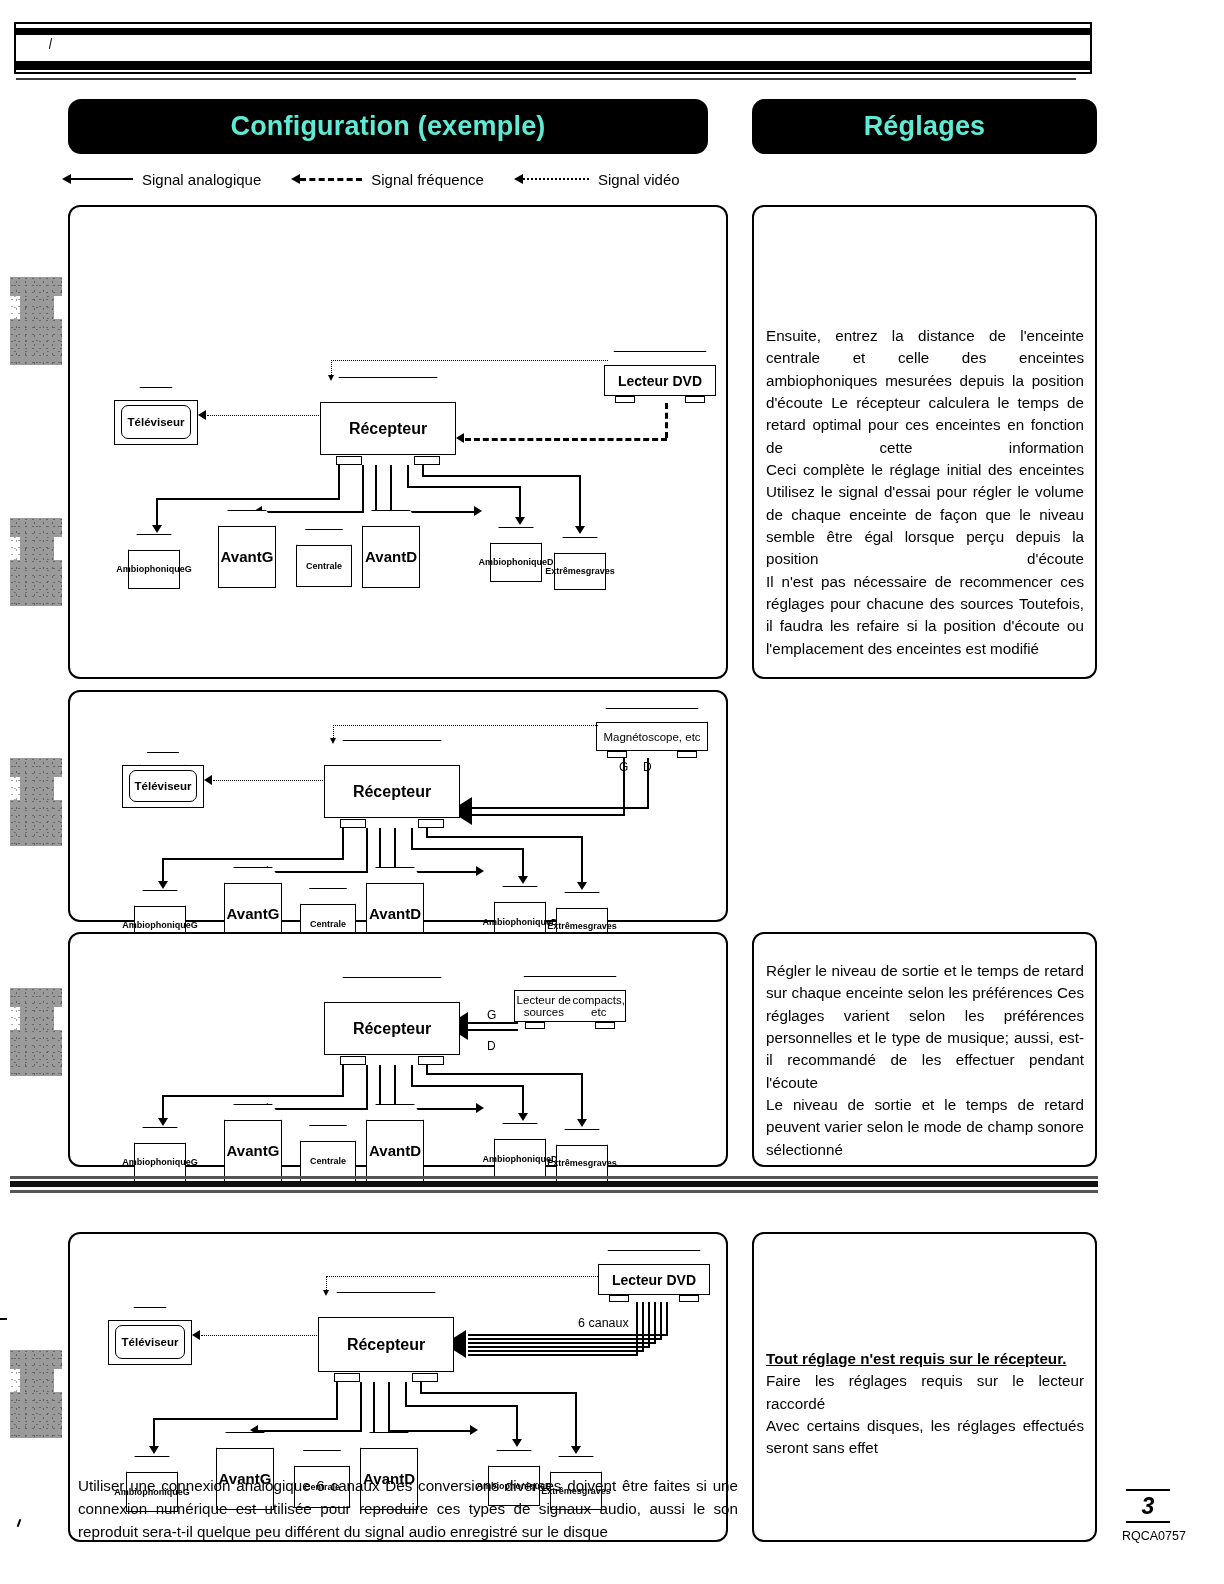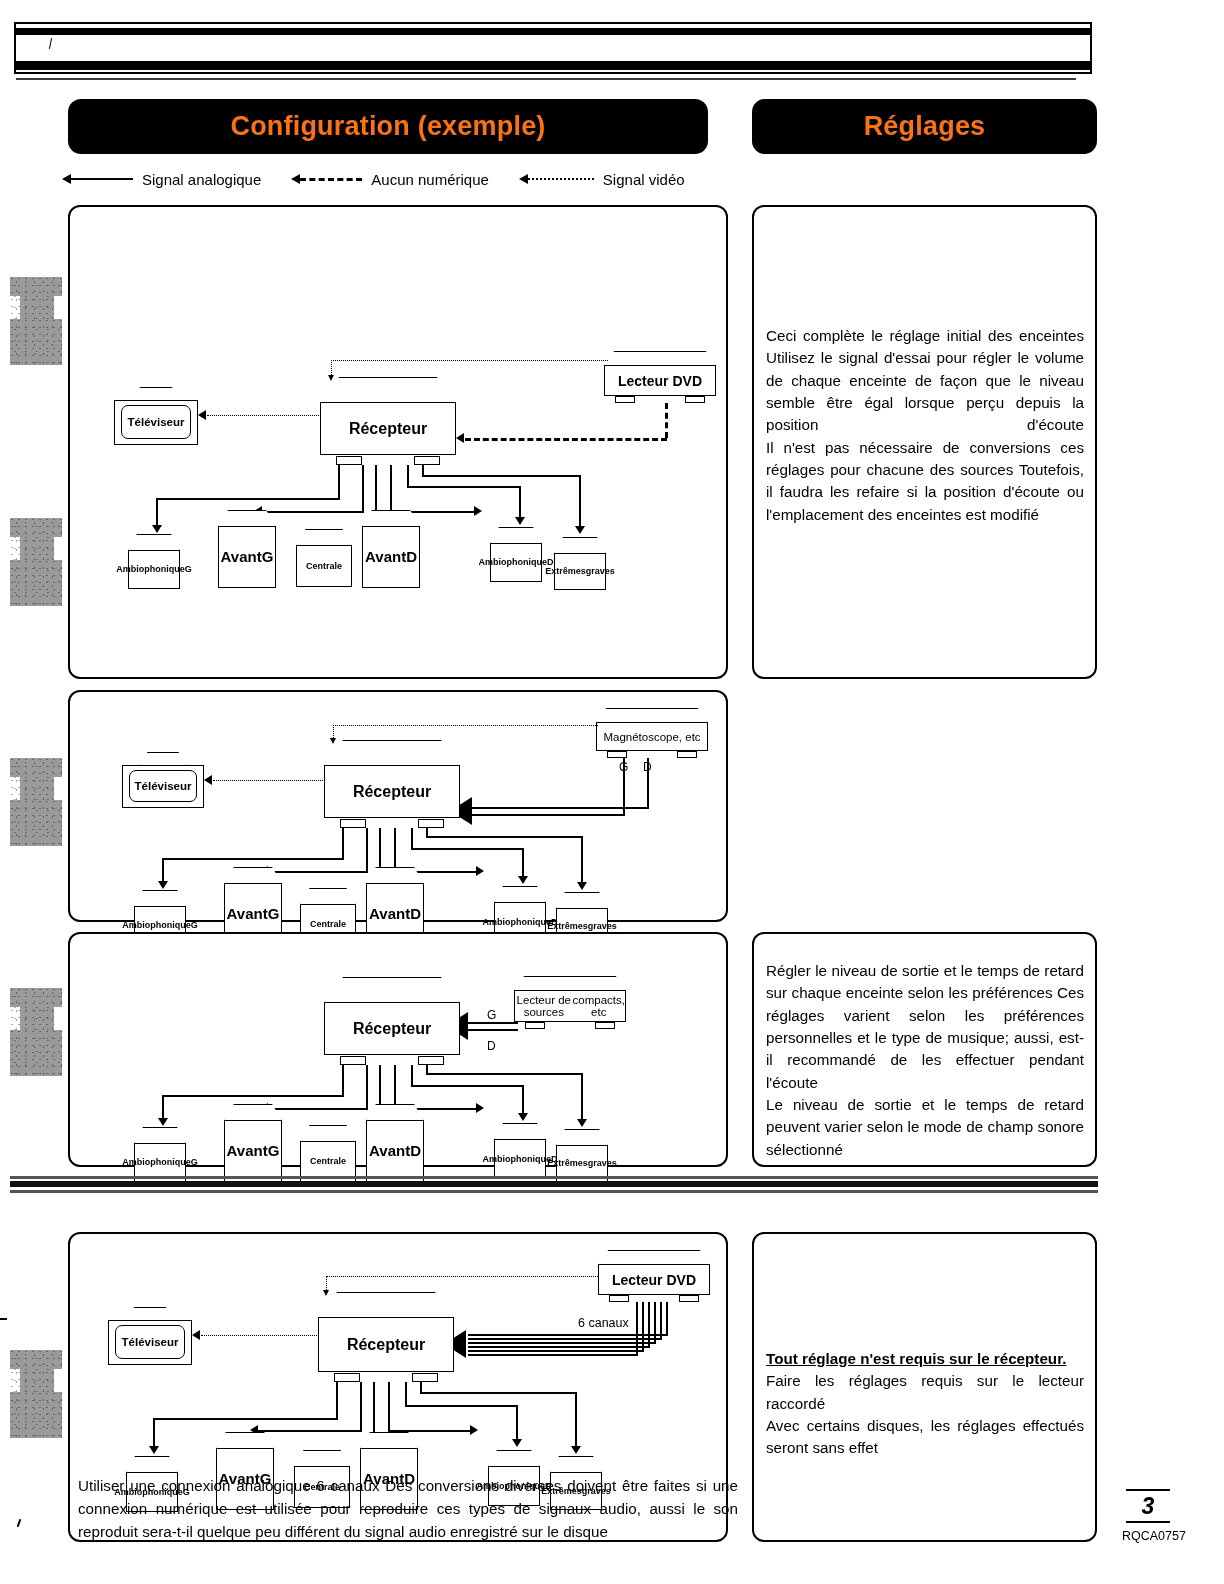--- a/index.html
+++ b/index.html
@@ -15,21 +15,21 @@
   #top-frame { position:absolute; left:14px; top:22px; width:1078px; height:52px; }
   #top-frame .tf-outer { position:absolute; inset:0; border:2px solid #000; }
   #top-frame .tf-bar-top { position:absolute; left:0; top:6px; width:100%; height:7px; background:#000; }
   #top-frame .tf-bar-bot { position:absolute; left:0; bottom:4px; width:100%; height:9px; background:#000; }
   #top-frame .tf-hair { position:absolute; left:2px; top:0; width:1060px; height:2px; background:#2b2b2b; }
   #top-frame .tf-hair2 { position:absolute; left:2px; bottom:-6px; width:1060px; height:2px; background:#3a3a3a; }
   #top-frame .tf-tick { position:absolute; left:36px; top:16px; width:1px; height:11px; background:#000; transform:rotate(12deg); }
 
   
   .banner {
-    position:absolute; background:#000; color:#f97316;
+    position:absolute; background:#000; color:#5eead4;
     border-radius:13px;
     display:flex; align-items:center; justify-content:center;
     font-weight:bold; letter-spacing:.2px;
   }
   #banner-config { left:68px; top:99px; width:640px; height:55px; font-size:27px; }
   #banner-reglages { left:752px; top:99px; width:345px; height:55px; font-size:27px; }
 
   
   #legend { position:absolute; left:62px; top:167px; width:700px; height:24px;
             display:flex; align-items:center; font-size:15px; }
@@ -197,21 +197,21 @@
         <span class="leg-solid"></span>
     </span>
     <span>Signal analogique</span>
   </div>
   <span class="leg-gap"></span>
   <div class="leg-item">
     <span class="leg-arrow">
       <span class="leg-head"></span>
         <span class="leg-dashed"></span>
     </span>
-    <span>Aucun numérique</span>
+    <span>Signal fréquence</span>
   </div>
   <span class="leg-gap"></span>
   <div class="leg-item">
     <span class="leg-arrow">
       <span class="leg-head"></span>
         <span class="leg-dotted"></span>
     </span>
     <span>Signal vidéo</span>
   </div>
 </div>
@@ -698,23 +698,24 @@
     </div>
   </div>
 </div>
 
 <div id="caption4">
   <p>Utiliser une connexion analogique 6 canaux  Des conversions diverses doivent être faites si une connexion numérique est utilisée pour reproduire ces types de signaux audio, aussi le son reproduit sera-t-il quelque peu différent du signal audio enregistré sur le disque</p>
 </div>
 
 <div class="panel" id="panel1r" style="left:752px; top:205px; width:345px; height:474px;"></div>
 <div class="rtext" style="left:766px; top:325px; width:318px;">
+  <p class="j">Ensuite, entrez la distance de l'enceinte centrale et celle des enceintes ambiophoniques mesurées depuis la position d'écoute Le récepteur calculera le temps de retard optimal pour ces enceintes en fonction de cette information</p>
   <p class="j">Ceci complète le réglage initial des enceintes</p>
   <p class="j">Utilisez le signal d'essai pour régler le volume de chaque enceinte de façon que le niveau semble être égal lorsque perçu depuis la position d'écoute</p>
-  <p class="last">Il n'est pas nécessaire de conversions ces réglages pour chacune des sources Toutefois, il faudra les refaire si la position d'écoute ou l'emplacement des enceintes est modifié</p>
+  <p class="last">Il n'est pas nécessaire de recommencer ces réglages pour chacune des sources Toutefois, il faudra les refaire si la position d'écoute ou l'emplacement des enceintes est modifié</p>
 </div>
 
 <div class="panel" id="panel3r" style="left:752px; top:932px; width:345px; height:235px;"></div>
 <div class="rtext" style="left:766px; top:960px; width:318px;">
   <p class="j">Régler le niveau de sortie et le temps de retard sur chaque enceinte selon les préférences Ces réglages varient selon les préférences personnelles et le type de musique; aussi, est-il recommandé de les effectuer pendant l'écoute</p>
   <p class="last">Le niveau de sortie et le temps de retard peuvent varier selon le mode de champ sonore sélectionné</p>
 </div>
 
 <div class="panel" id="panel4r" style="left:752px; top:1232px; width:345px; height:310px;"></div>
 <div class="rtext" style="left:766px; top:1348px; width:318px;">

